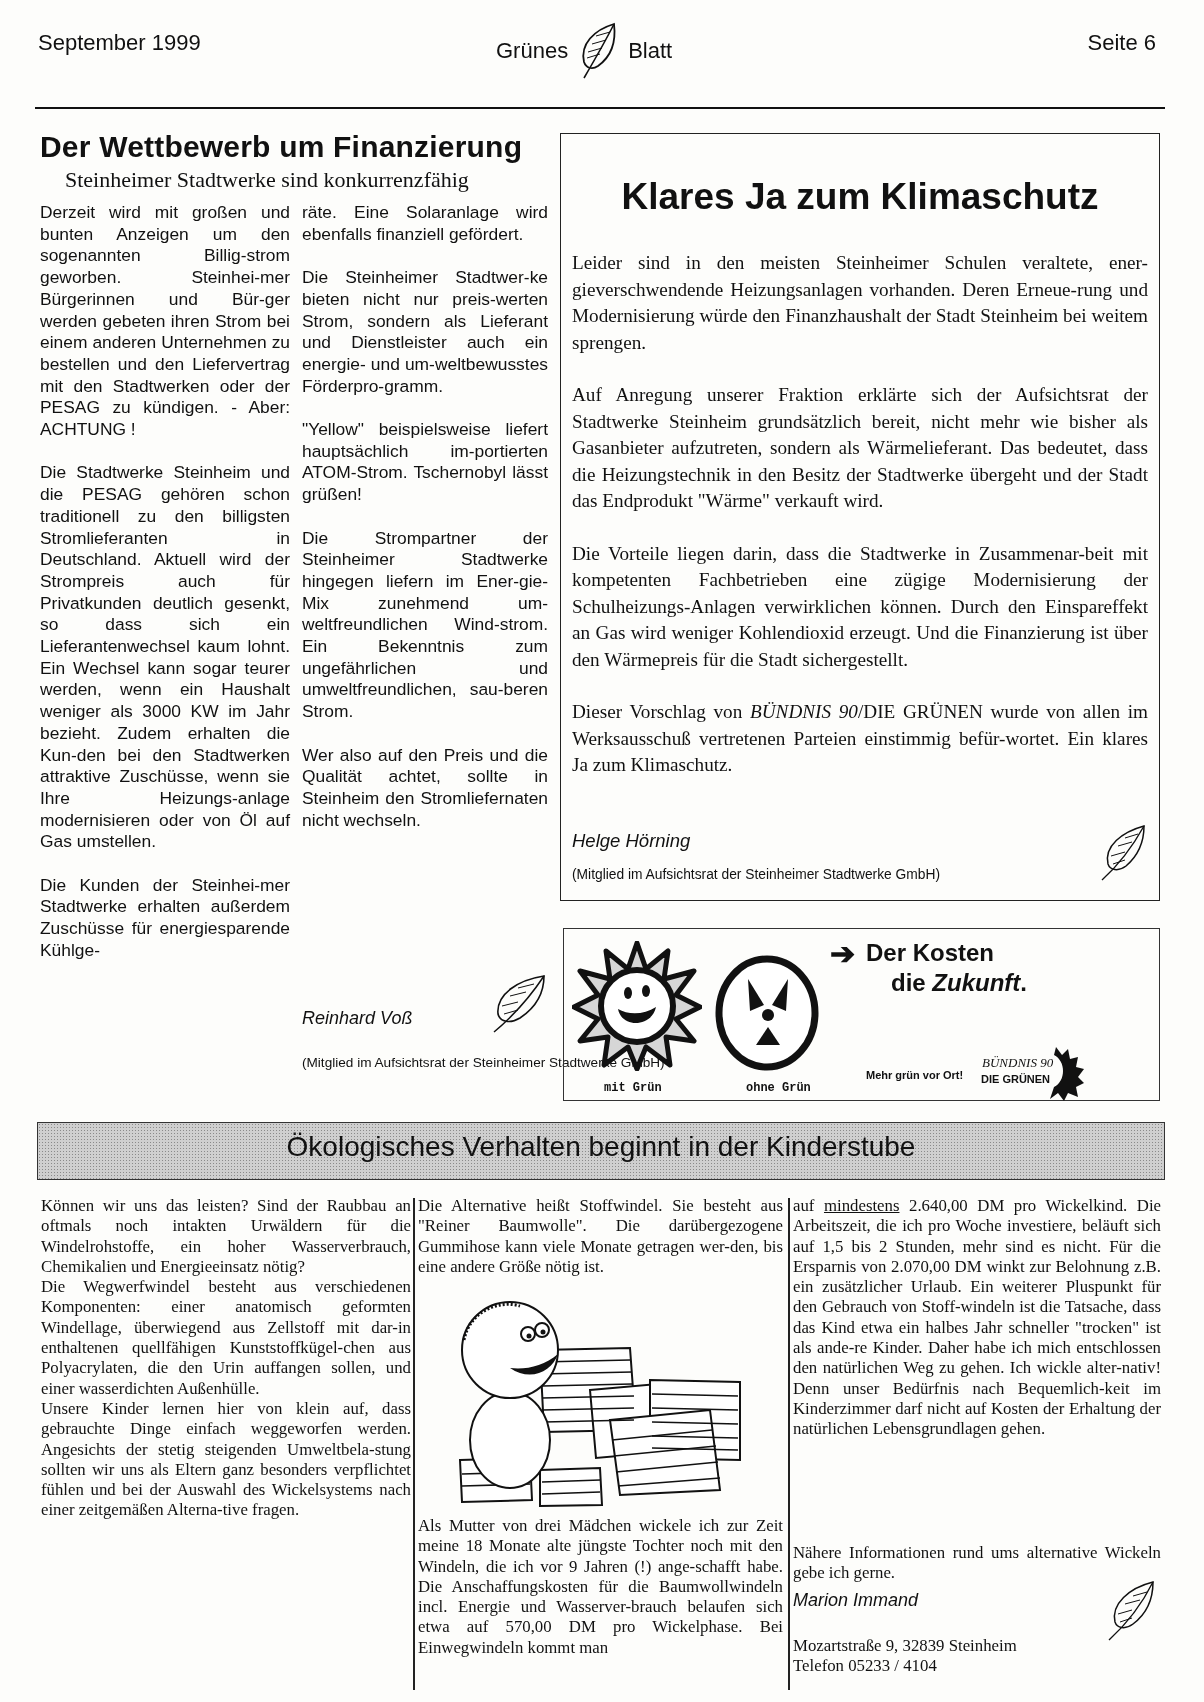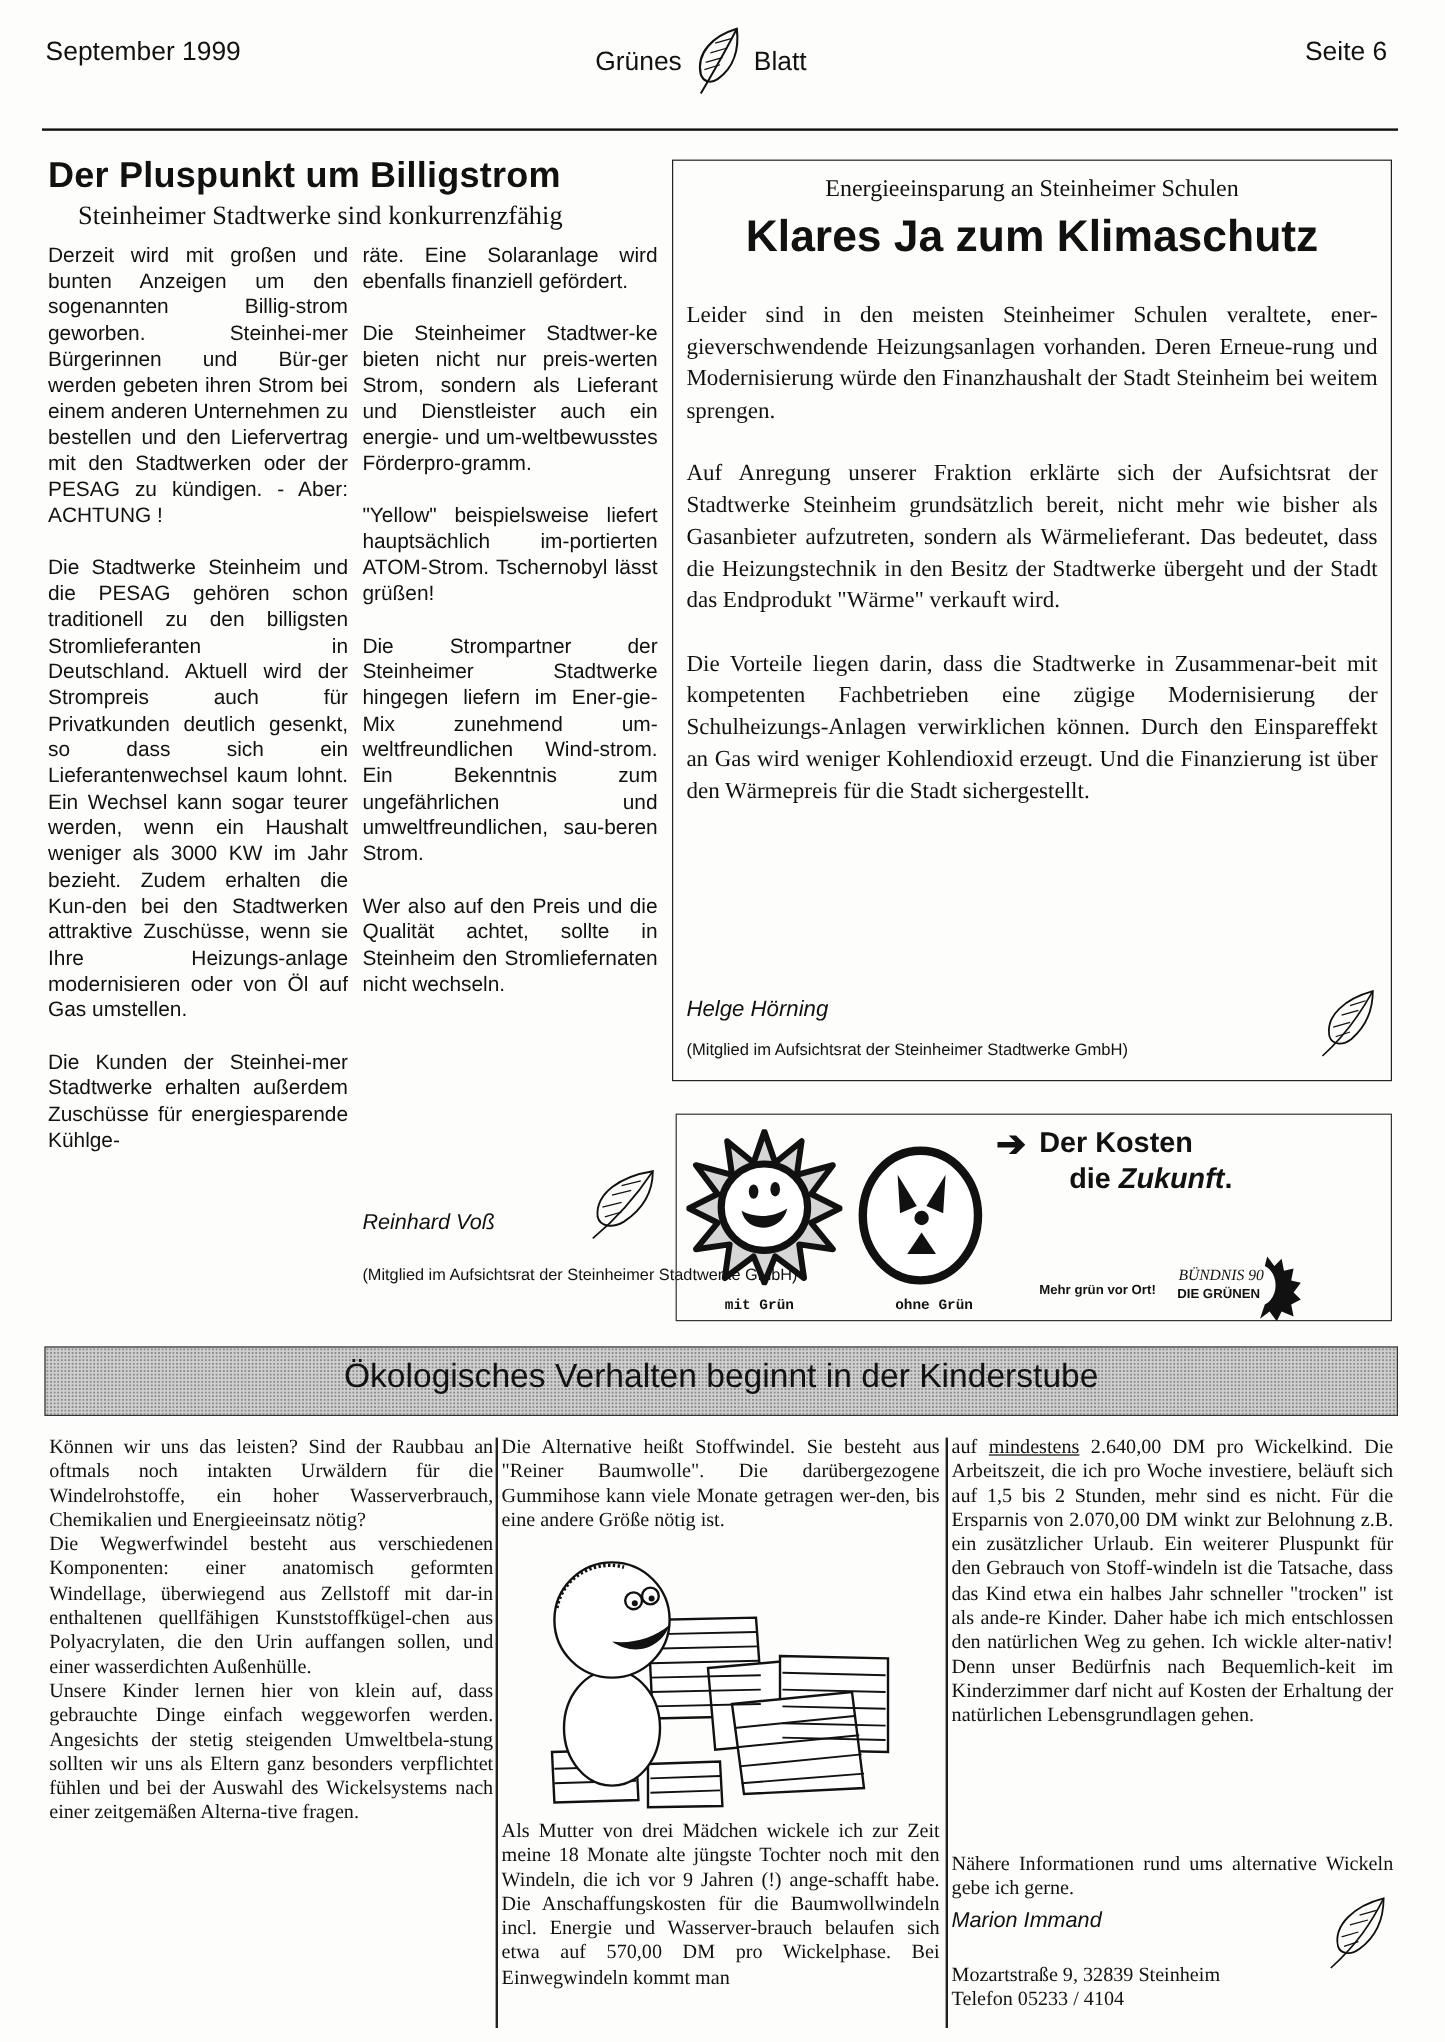--- a/index.html
+++ b/index.html
@@ -84,21 +84,21 @@
   <svg class="leaf" viewBox="0 0 48 58">
     <path d="M40 2 C20 8 6 22 10 40 C12 46 18 48 24 44 C38 34 42 18 40 2 Z" fill="none" stroke="#111" stroke-width="1.8"></path>
     <path d="M40 2 C32 18 24 32 10 56" fill="none" stroke="#111" stroke-width="1.6"></path>
     <path d="M14 30 L28 26 M13 36 L26 32 M18 22 L32 18 M22 14 L36 10" stroke="#111" stroke-width="1"></path>
   </svg>
   <span>Blatt</span>
 </div>
 <div class="hdr-right">Seite 6</div>
 <div class="hdr-rule"></div>
 
-<div class="a1-title">Der Pluspunkt um Billigstrom</div>
+<div class="a1-title">Der Wettbewerb um Finanzierung</div>
 <div class="a1-sub">Steinheimer Stadtwerke sind konkurrenzfähig</div>
 <div class="a1-col c1">
   <p>Derzeit wird mit großen und bunten Anzeigen um den sogenannten Billig-strom geworben. Steinhei-mer Bürgerinnen und Bür-ger werden gebeten ihren Strom bei einem anderen Unternehmen zu bestellen und den Liefervertrag mit den Stadtwerken oder der PESAG zu kündigen. - Aber: ACHTUNG !</p>
   <p>Die Stadtwerke Steinheim und die PESAG gehören schon traditionell zu den billigsten Stromlieferanten in Deutschland. Aktuell wird der Strompreis auch für Privatkunden deutlich gesenkt, so dass sich ein Lieferantenwechsel kaum lohnt. Ein Wechsel kann sogar teurer werden, wenn ein Haushalt weniger als 3000 KW im Jahr bezieht. Zudem erhalten die Kun-den bei den Stadtwerken attraktive Zuschüsse, wenn sie Ihre Heizungs-anlage modernisieren oder von Öl auf Gas umstellen.</p>
   <p>Die Kunden der Steinhei-mer Stadtwerke erhalten außerdem Zuschüsse für energiesparende Kühlge-</p>
 </div>
 <div class="a1-col c2">
   <p>räte. Eine Solaranlage wird ebenfalls finanziell gefördert.</p>
   <p>Die Steinheimer Stadtwer-ke bieten nicht nur preis-werten Strom, sondern als Lieferant und Dienstleister auch ein energie- und um-weltbewusstes Förderpro-gramm.</p>
   <p>"Yellow" beispielsweise liefert hauptsächlich im-portierten ATOM-Strom. Tschernobyl lässt grüßen!</p>
@@ -107,26 +107,26 @@
 </div>
 <div class="a1-author">Reinhard Voß</div>
 <div class="a1-role">(Mitglied im Aufsichtsrat der Steinheimer Stadtwerke GmbH)</div>
 <svg class="a1-leaf" viewBox="0 0 60 66">
   <path d="M56 4 C30 8 8 22 10 42 C12 50 22 52 32 46 C50 34 56 20 56 4 Z" fill="none" stroke="#111" stroke-width="1.6"></path>
   <path d="M56 4 C44 22 30 40 6 60" fill="none" stroke="#111" stroke-width="1.5"></path>
   <path d="M14 34 L30 30 M16 42 L30 38 M22 24 L38 20 M30 16 L46 12" stroke="#111" stroke-width="1"></path>
 </svg>
 
 <div class="a2-box">
-  <div class="a2-kicker">Energieeinsparung an Steinheimer Schulen</div>
   <div class="a2-title">Klares Ja zum Klimaschutz</div>
   <div class="a2-body">
     <p>Leider sind in den meisten Steinheimer Schulen veraltete, ener-gieverschwendende Heizungsanlagen vorhanden. Deren Erneue-rung und Modernisierung würde den Finanzhaushalt der Stadt Steinheim bei weitem sprengen.</p>
     <p>Auf Anregung unserer Fraktion erklärte sich der Aufsichtsrat der Stadtwerke Steinheim grundsätzlich bereit, nicht mehr wie bisher als Gasanbieter aufzutreten, sondern als Wärmelieferant. Das bedeutet, dass die Heizungstechnik in den Besitz der Stadtwerke übergeht und der Stadt das Endprodukt "Wärme" verkauft wird.</p>
     <p>Die Vorteile liegen darin, dass die Stadtwerke in Zusammenar-beit mit kompetenten Fachbetrieben eine zügige Modernisierung der Schulheizungs-Anlagen verwirklichen können. Durch den Einspareffekt an Gas wird weniger Kohlendioxid erzeugt. Und die Finanzierung ist über den Wärmepreis für die Stadt sichergestellt.</p>
+    <p><span>Dieser Vorschlag von </span><span class="it">BÜNDNIS 90</span><span>/DIE GRÜNEN wurde von allen im Werksausschuß vertretenen Parteien einstimmig befür-wortet. Ein klares Ja zum Klimaschutz.</span></p>
   </div>
   <div class="a2-author">Helge Hörning</div>
   <div class="a2-role">(Mitglied im Aufsichtsrat der Steinheimer Stadtwerke GmbH)</div>
   <svg class="a2-leaf" viewBox="0 0 50 62">
     <path d="M46 4 C24 10 6 24 10 42 C12 48 20 50 28 44 C42 32 46 18 46 4 Z" fill="none" stroke="#111" stroke-width="1.5"></path>
     <path d="M46 4 C36 22 24 40 4 58" fill="none" stroke="#111" stroke-width="1.4"></path>
     <path d="M13 34 L27 30 M15 42 L27 38 M20 24 L34 20 M27 16 L40 12" stroke="#111" stroke-width="1"></path>
   </svg>
 </div>
 

